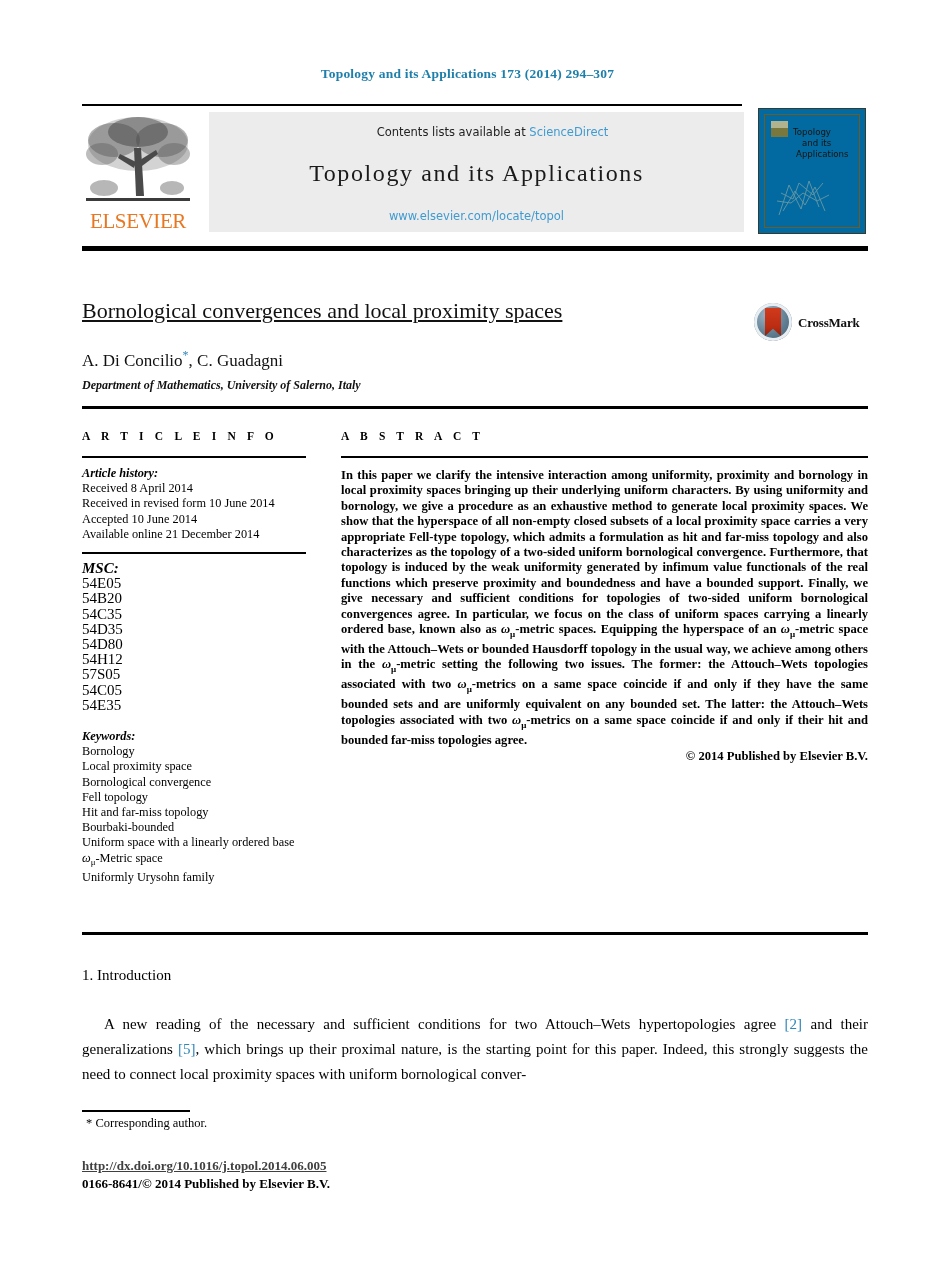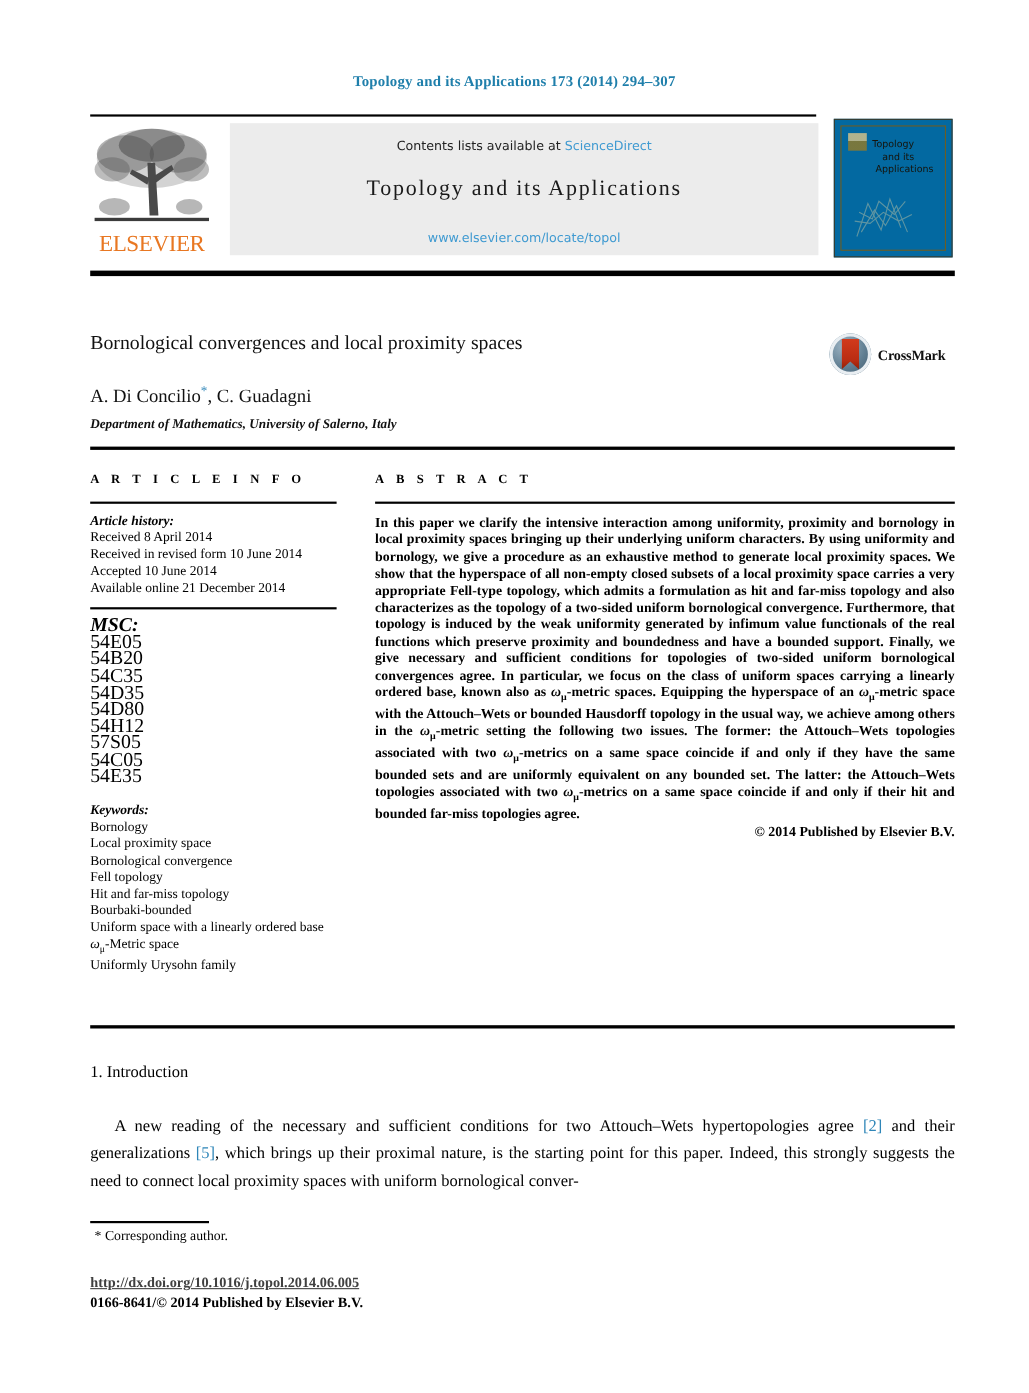--- a/index.html
+++ b/index.html
@@ -74,27 +74,28 @@
     background: #ececec;
     text-align: center;
   }
   .contents-line {
     position: absolute;
     left: 0; top: 13px;
     width: 535px;
     font-family: "DejaVu Sans", sans-serif;
     font-size: 11.5px;
     color: #222;
+    padding-left: 16px;
   }
   .contents-line .sd { color: #3f9ad1; }
   .journal-title-big {
     position: absolute;
     left: 0; top: 48px;
     width: 535px;
-    font-size: 20px;
+    font-size: 24px;
     letter-spacing: 1.6px;
     color: #1a1a1a;
   }
   .journal-url {
     position: absolute;
     left: 0; bottom: 9px;
     width: 535px;
     font-family: "DejaVu Sans", sans-serif;
     font-size: 11.5px;
     color: #3f9ad1;
@@ -144,23 +145,24 @@
     width: 786px;
     height: 5px;
     background: #000;
   }
 
   
   .paper-title {
     position: absolute;
     left: 82px; top: 297px;
     width: 640px;
-    font-size: 18px;
+    font-size: 22px;
     line-height: 28px;
     color: #111;
+    text-decoration: underline;
   }
   .crossmark {
     position: absolute;
     left: 754px; top: 303px;
     width: 114px;
     height: 40px;
   }
   .crossmark-badge {
     position: absolute;
     left: 0; top: 0;
@@ -236,21 +238,21 @@
   .hr-thin.abs { margin-top: 14px; margin-bottom: 10px; }
   .info-block { font-size: 12.3px; line-height: 15.2px; }
   .info-label { font-style: italic; font-weight: bold; }
   .info-block div { white-space: normal; }
   .hr-sep {
     width: 100%;
     height: 2px;
     background: #000;
     margin: 10px 0 7px 0;
   }
-  .msc-block { font-size: 18px; line-height: 15.2px; }
+  .msc-block { font-size: 15px; line-height: 15.2px; }
   .kw-block { font-size: 12.3px; line-height: 15.2px; margin-top: 16px; }
   .abstract-body {
     font-size: 12.6px;
     line-height: 15.4px;
     text-align: justify;
     font-weight: bold;
   }
   .abstract-copy {
     margin-top: 1px;
     text-align: right;

